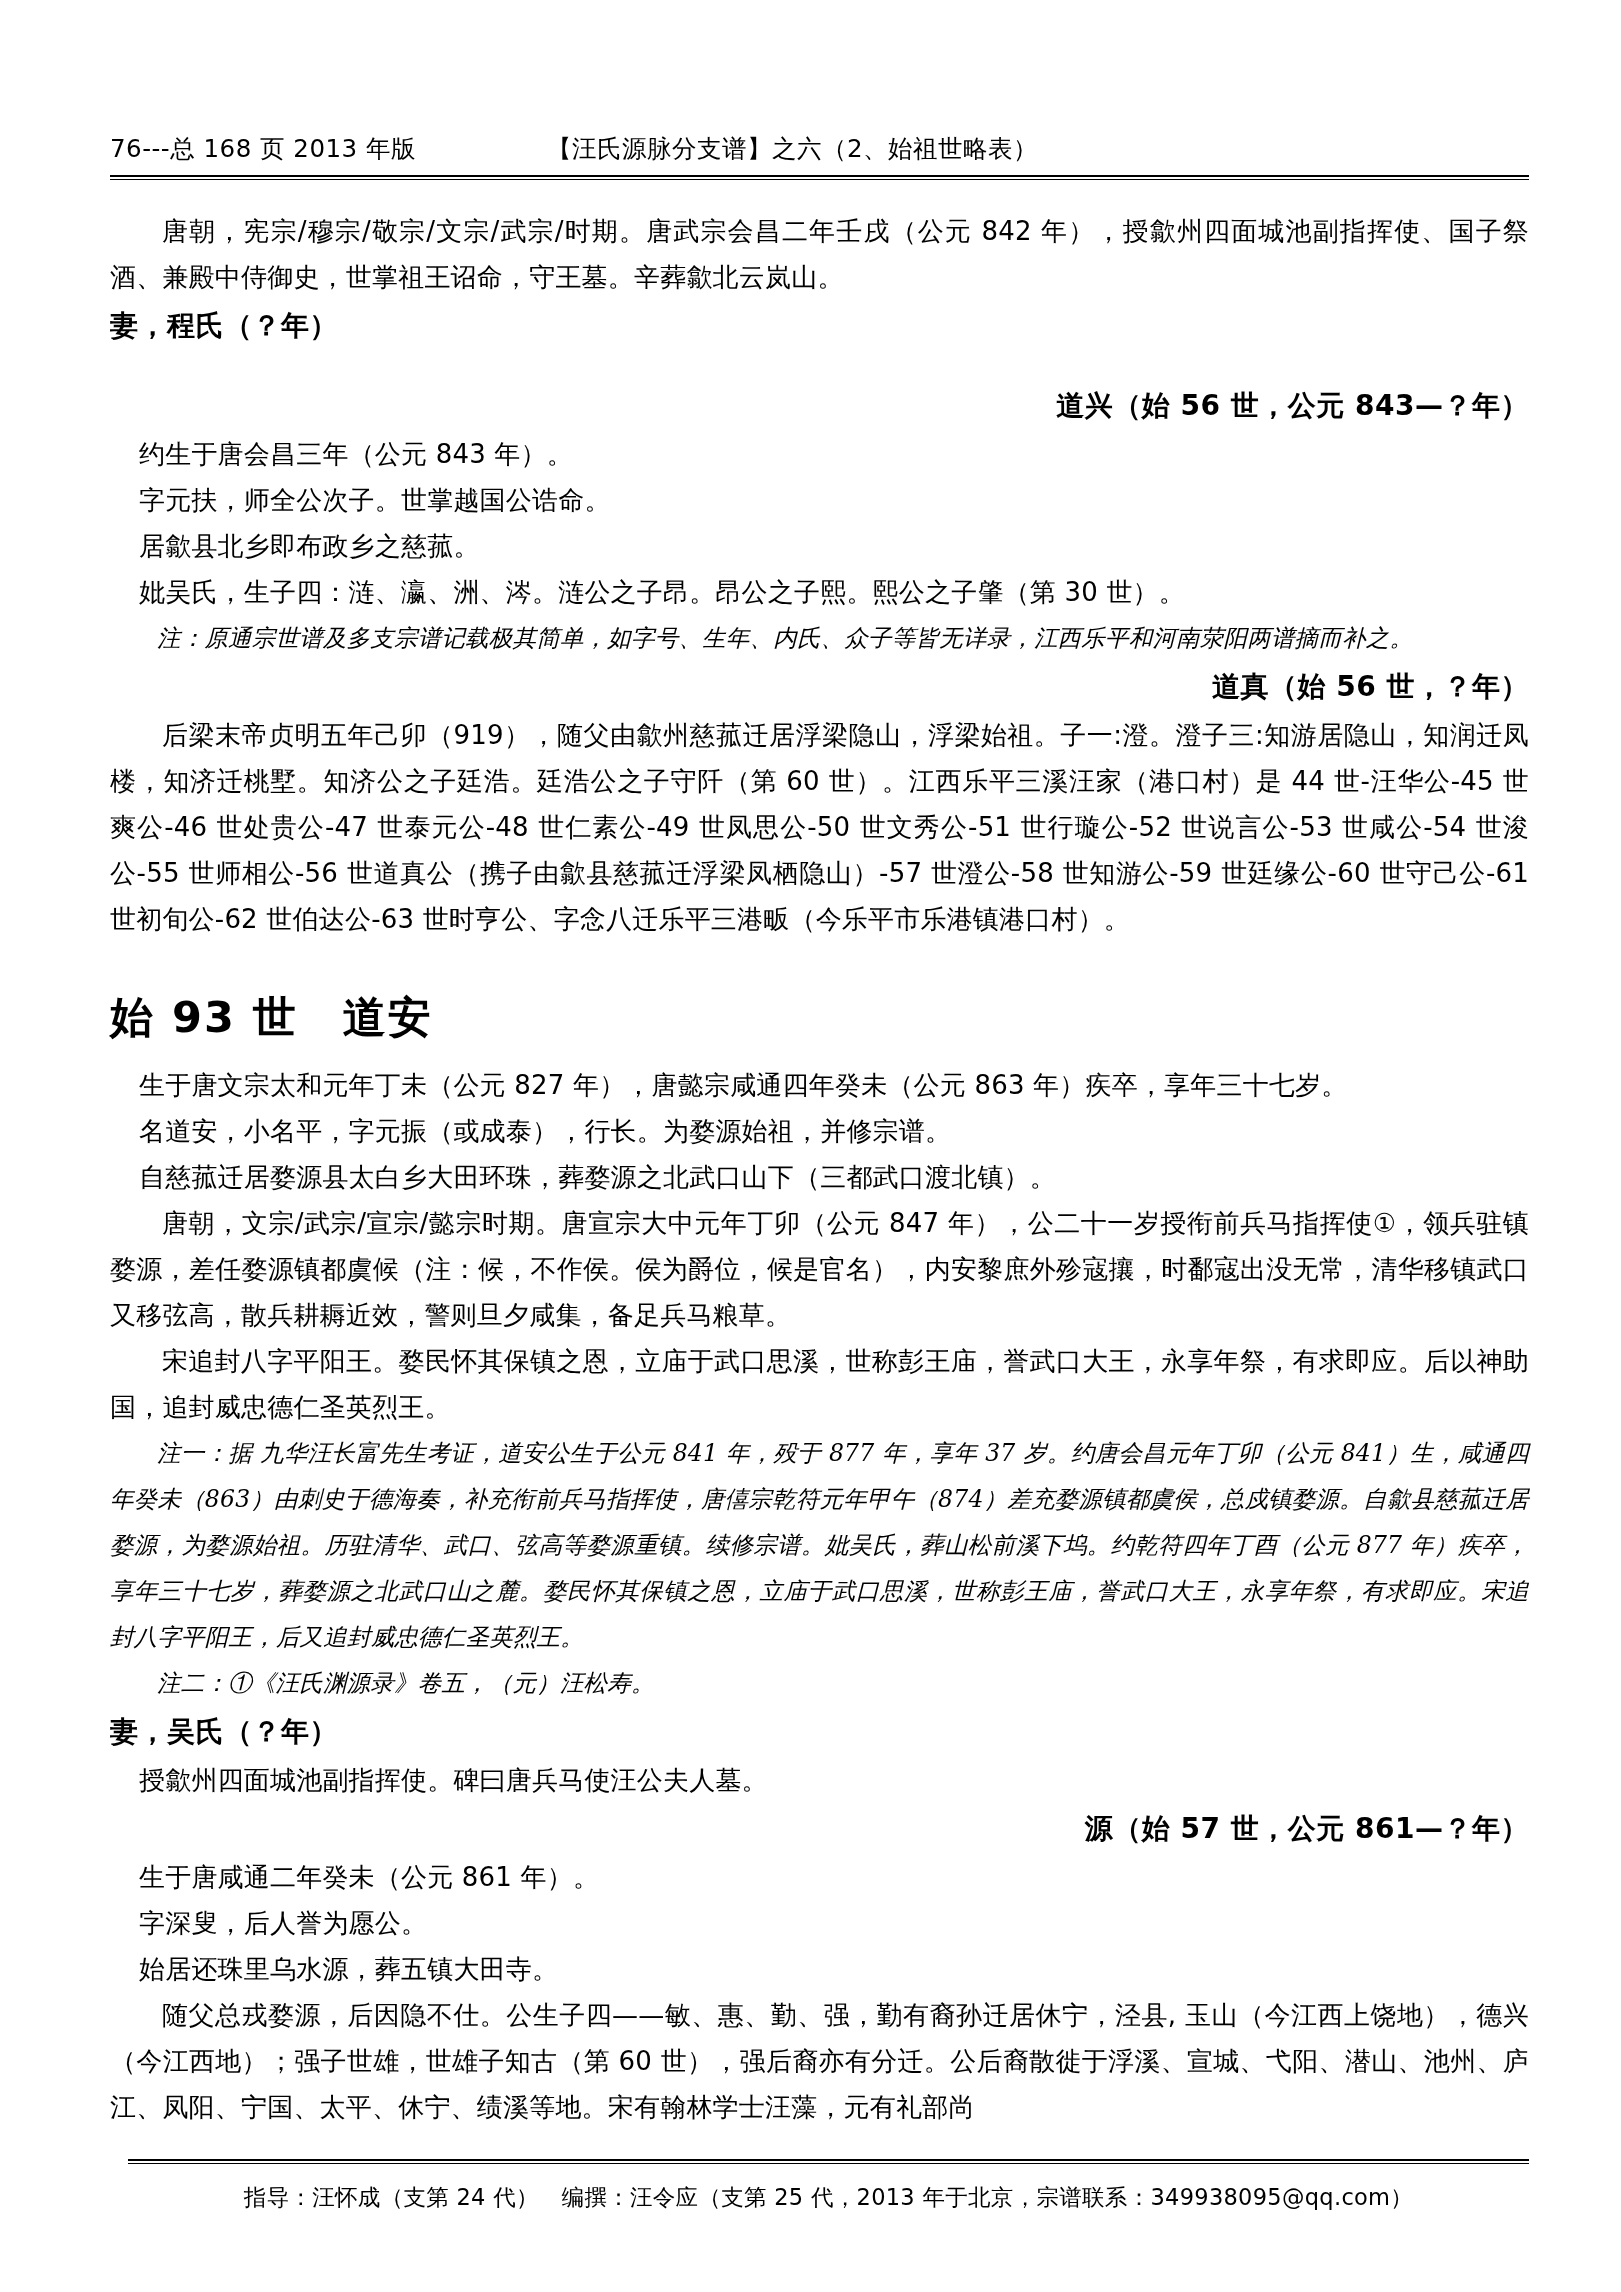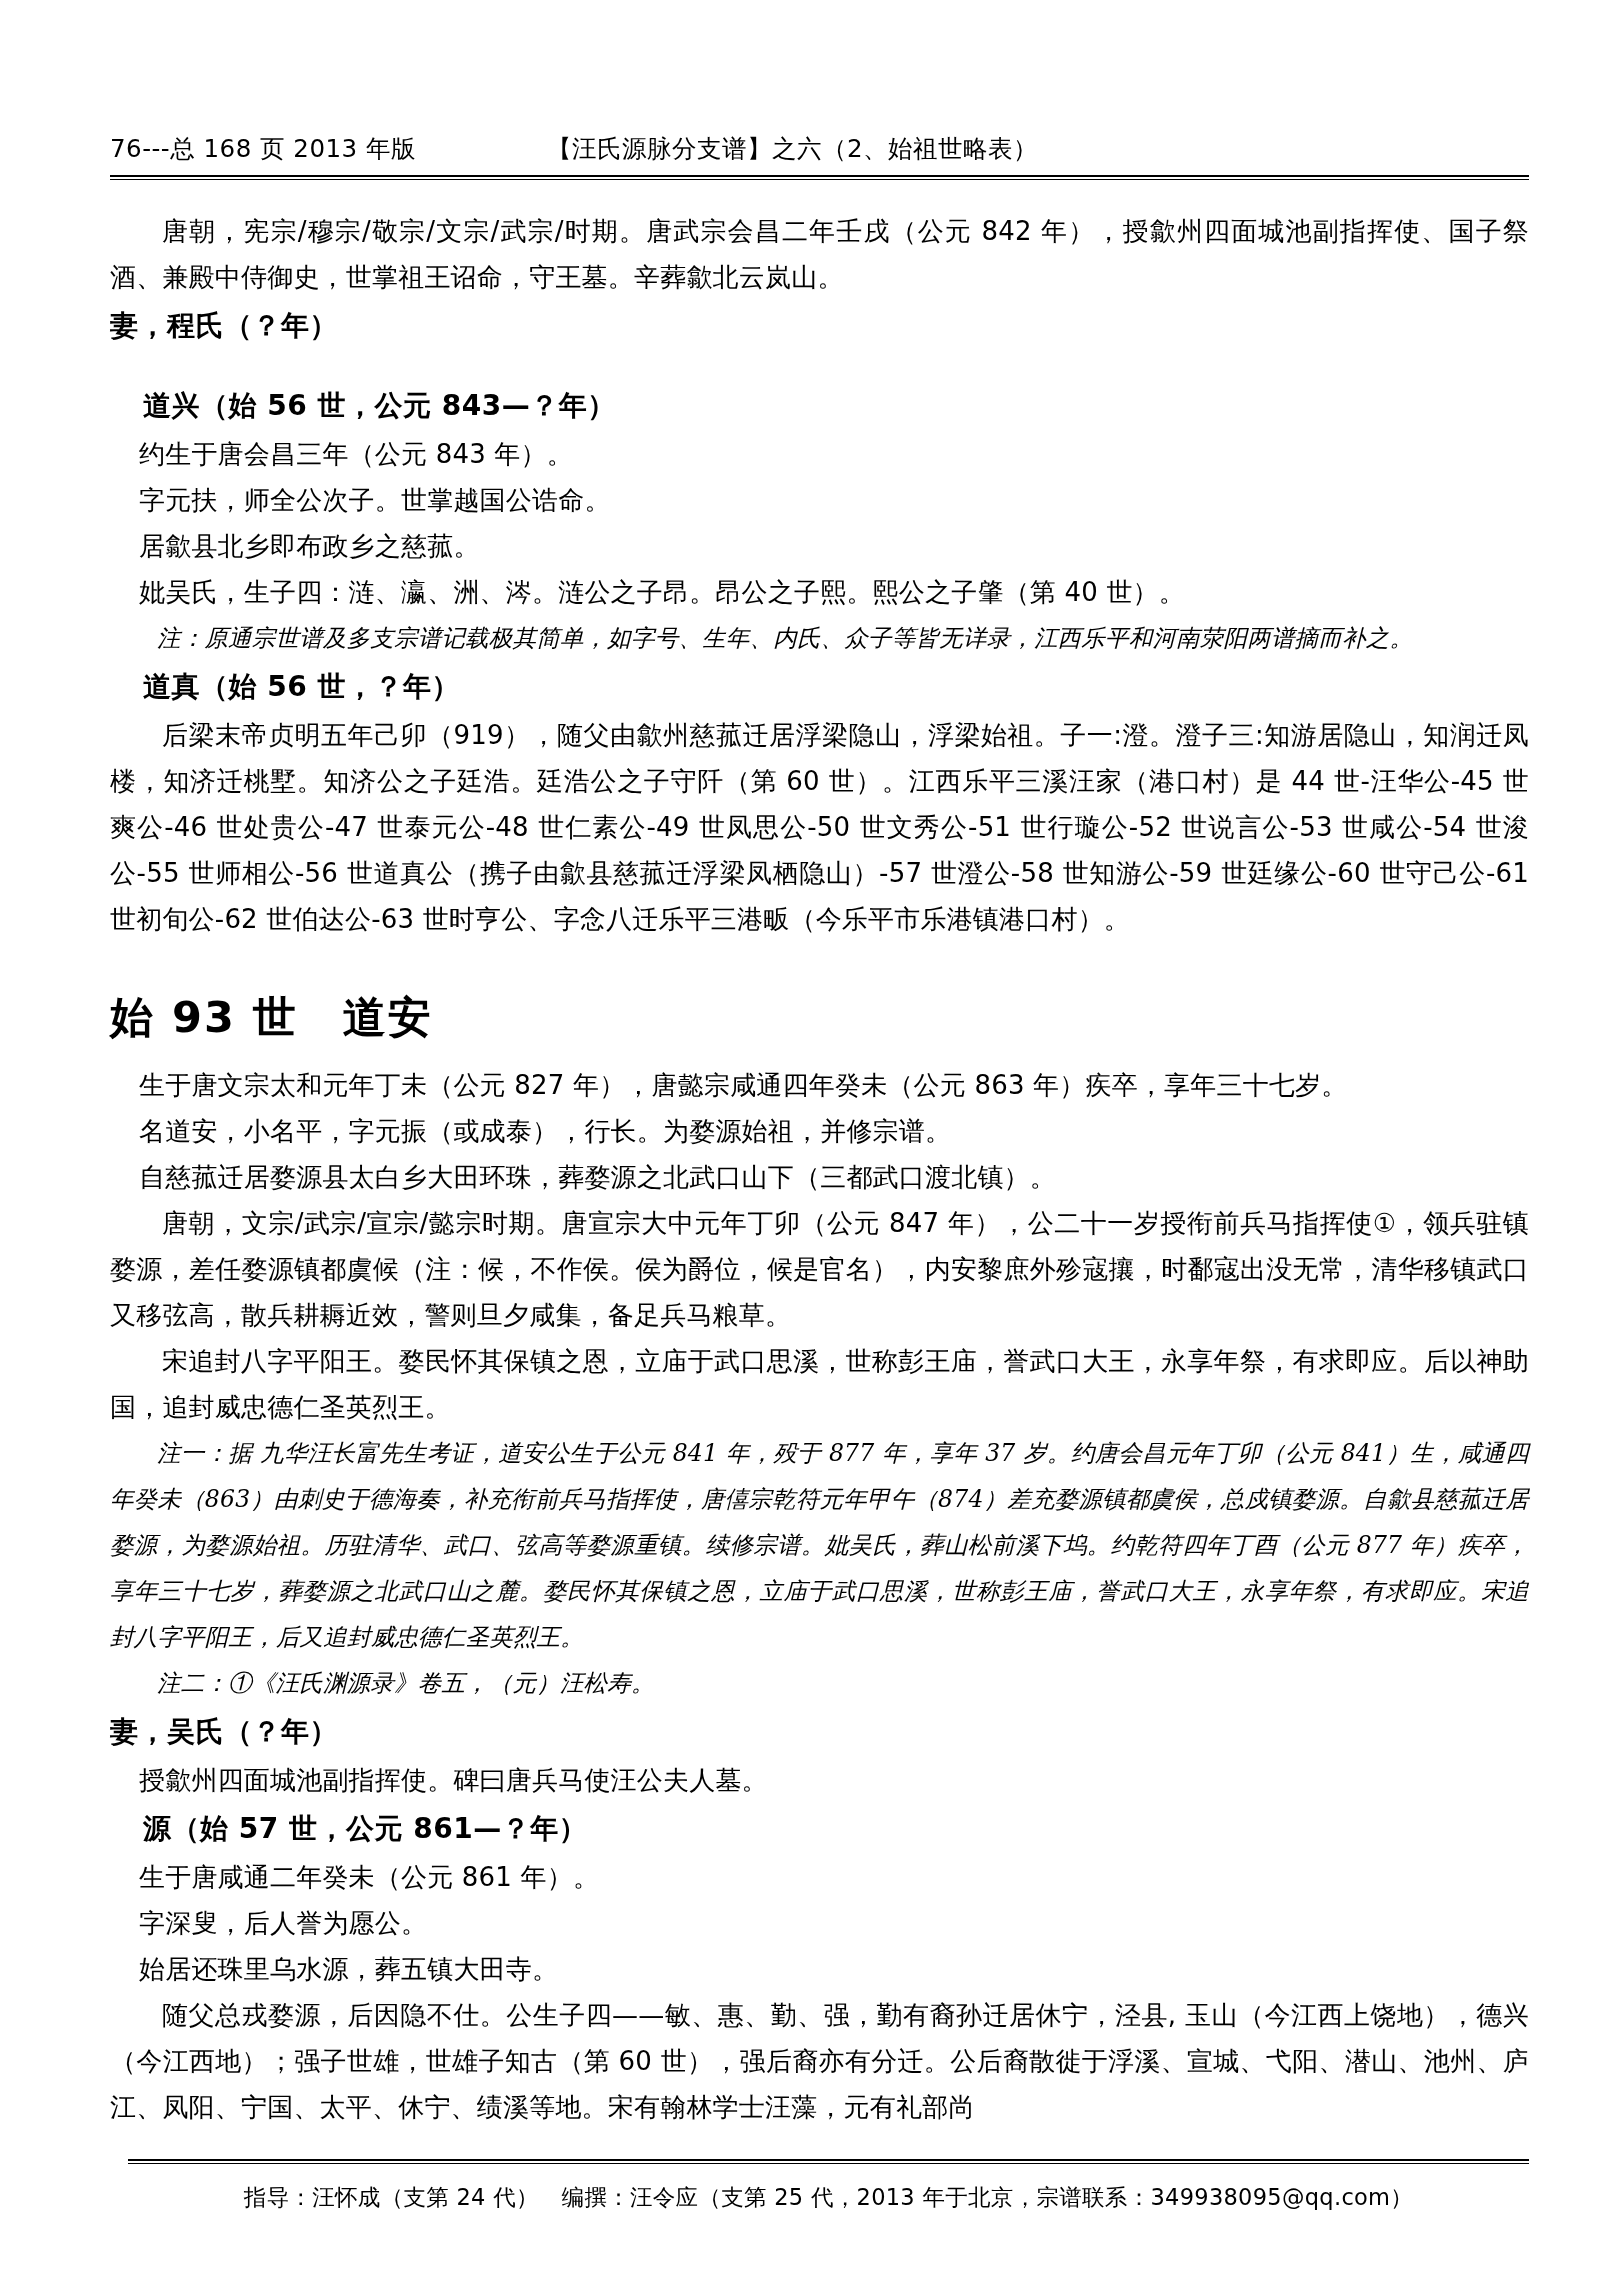--- a/index.html
+++ b/index.html
@@ -83,21 +83,21 @@
 
   .bold-line {
     font-size: 28px;
     font-weight: bold;
     line-height: 51px;
     margin: 0;
     letter-spacing: 0.5px;
   }
   .bold-line.lv1 { margin-left: 0px; }
   .bold-line.lv2 { margin-left: 76px; }
-  .bold-line.lv3 { margin-left: 33px; }
+  .bold-line.lv3 { margin-left: 33px; text-align: right; }
 
   .big-heading {
     font-size: 43px;
     font-weight: bold;
     line-height: 61px;
     margin: 0;
     letter-spacing: 2px;
   }
   .gap-sm { height: 13.7px; }
   .gap-md { height: 29px; }
@@ -139,21 +139,21 @@
 
     <p class="bold-line lv1">妻，程氏（？年）</p>
 
 
     <div class="gap-md"></div>
 
     <p class="bold-line lv3">道兴（始 56 世，公元 843—？年）</p>
     <p class="p nl">约生于唐会昌三年（公元 843 年）。</p>
     <p class="p nl">字元扶，师全公次子。世掌越国公诰命。</p>
     <p class="p nl">居歙县北乡即布政乡之慈菰。</p>
-    <p class="p nl">妣吴氏，生子四：涟、瀛、洲、涔。涟公之子昂。昂公之子熙。熙公之子肇（第 40 世）。</p>
+    <p class="p nl">妣吴氏，生子四：涟、瀛、洲、涔。涟公之子昂。昂公之子熙。熙公之子肇（第 30 世）。</p>
     <p class="note indent">注：原通宗世谱及多支宗谱记载极其简单，如字号、生年、内氏、众子等皆无详录，江西乐平和河南荥阳两谱摘而补之。</p>
 
     <p class="bold-line lv3">道真（始 56 世，？年）</p>
     <p class="p indent">后梁末帝贞明五年己卯（919），随父由歙州慈菰迁居浮梁隐山，浮梁始祖。子一:澄。澄子三:知游居隐山，知润迁凤楼，知济迁桃墅。知济公之子廷浩。廷浩公之子守阡（第 60 世）。江西乐平三溪汪家（港口村）是 44 世-汪华公-45 世爽公-46 世处贵公-47 世泰元公-48 世仁素公-49 世凤思公-50 世文秀公-51 世行璇公-52 世说言公-53 世咸公-54 世浚公-55 世师相公-56 世道真公（携子由歙县慈菰迁浮梁凤栖隐山）-57 世澄公-58 世知游公-59 世廷缘公-60 世守己公-61 世初旬公-62 世伯达公-63 世时亨公、字念八迁乐平三港畈（今乐平市乐港镇港口村）。</p>
 
     <div class="gap-lg"></div>
 
     <h1 class="big-heading">始 93 世　道安</h1>
 
     <div class="gap-sm"></div>

